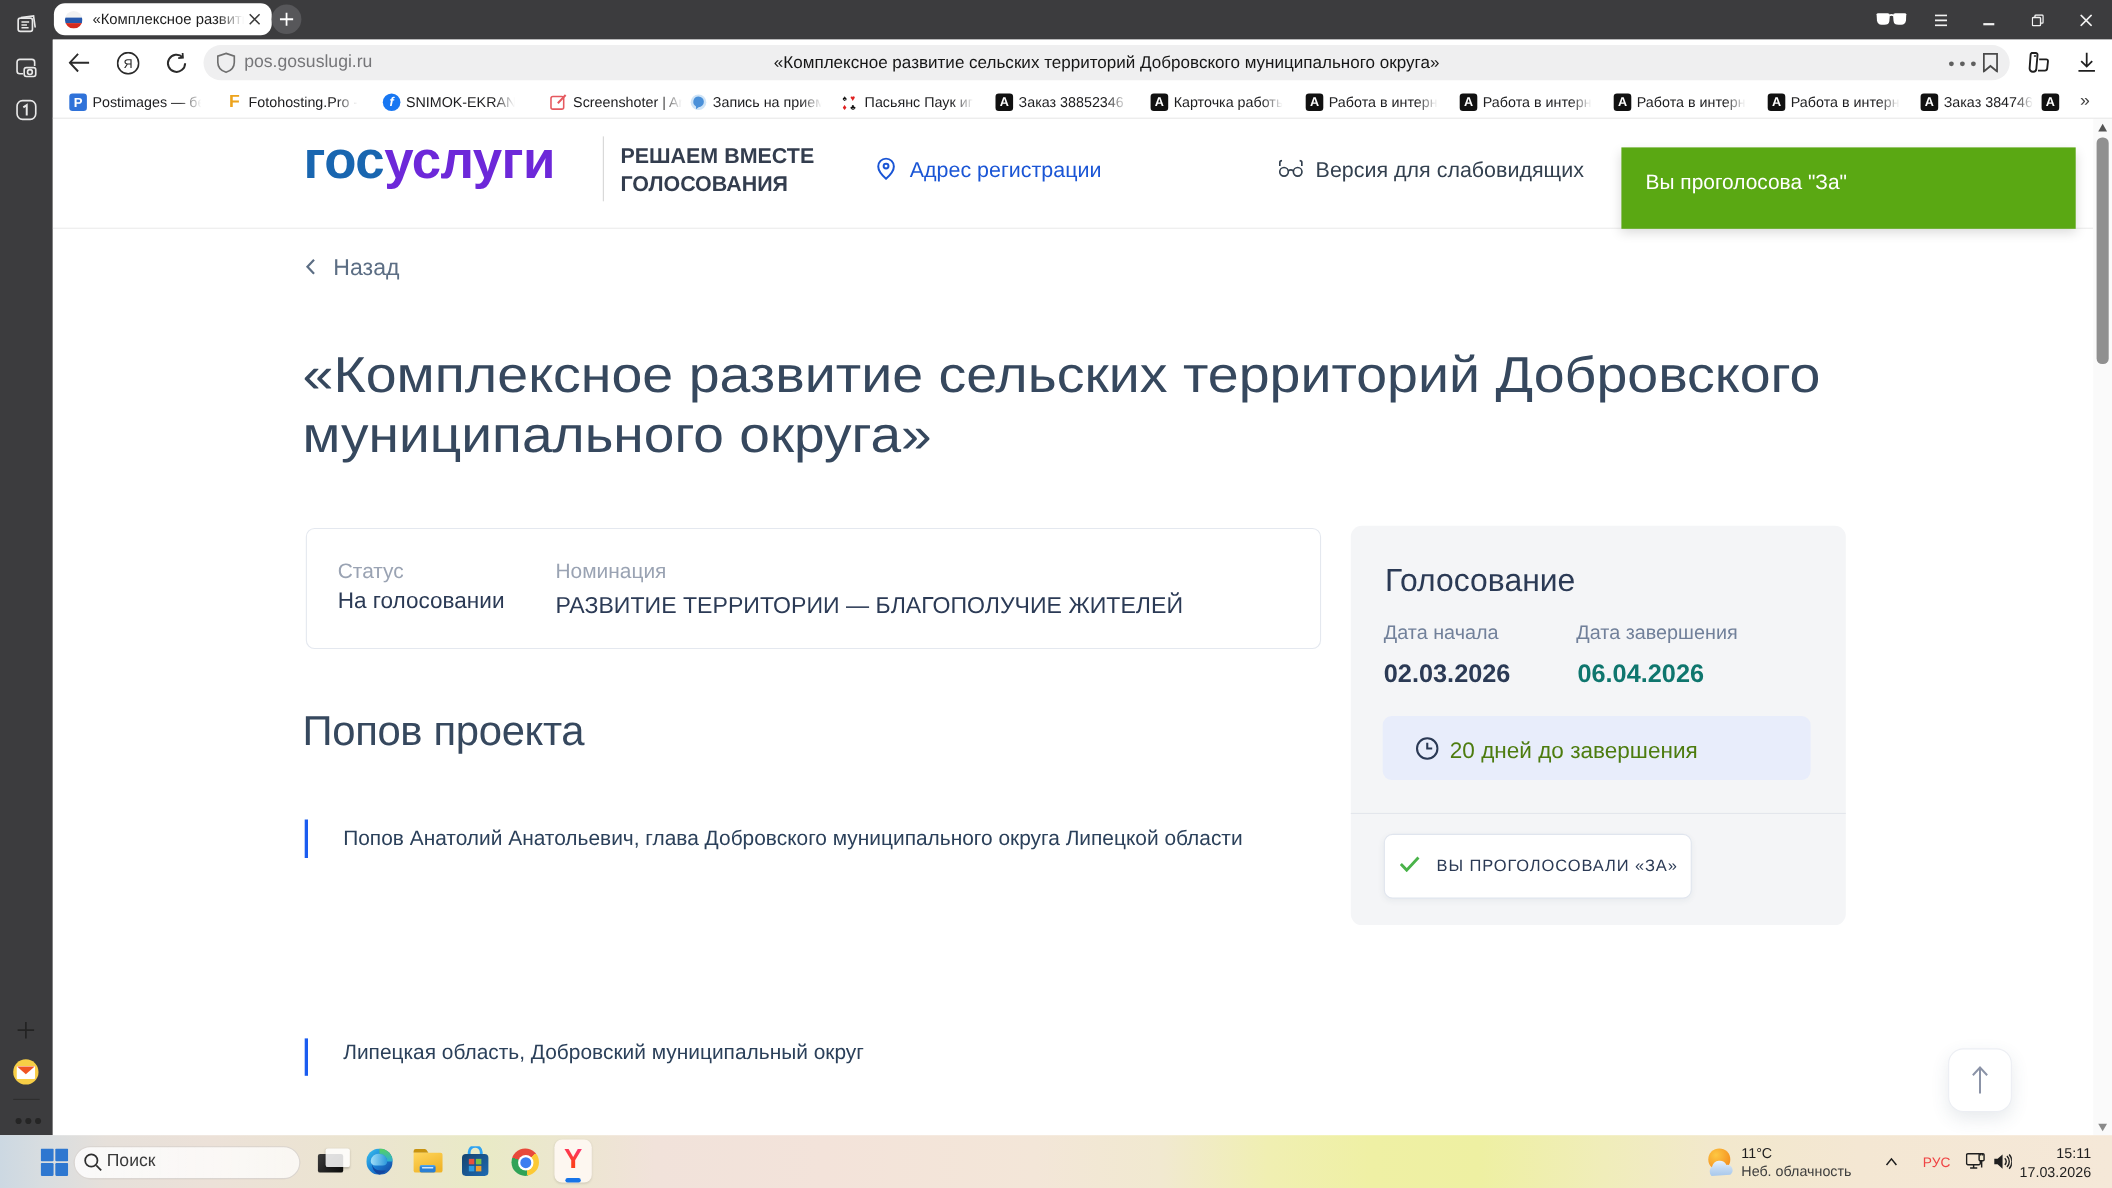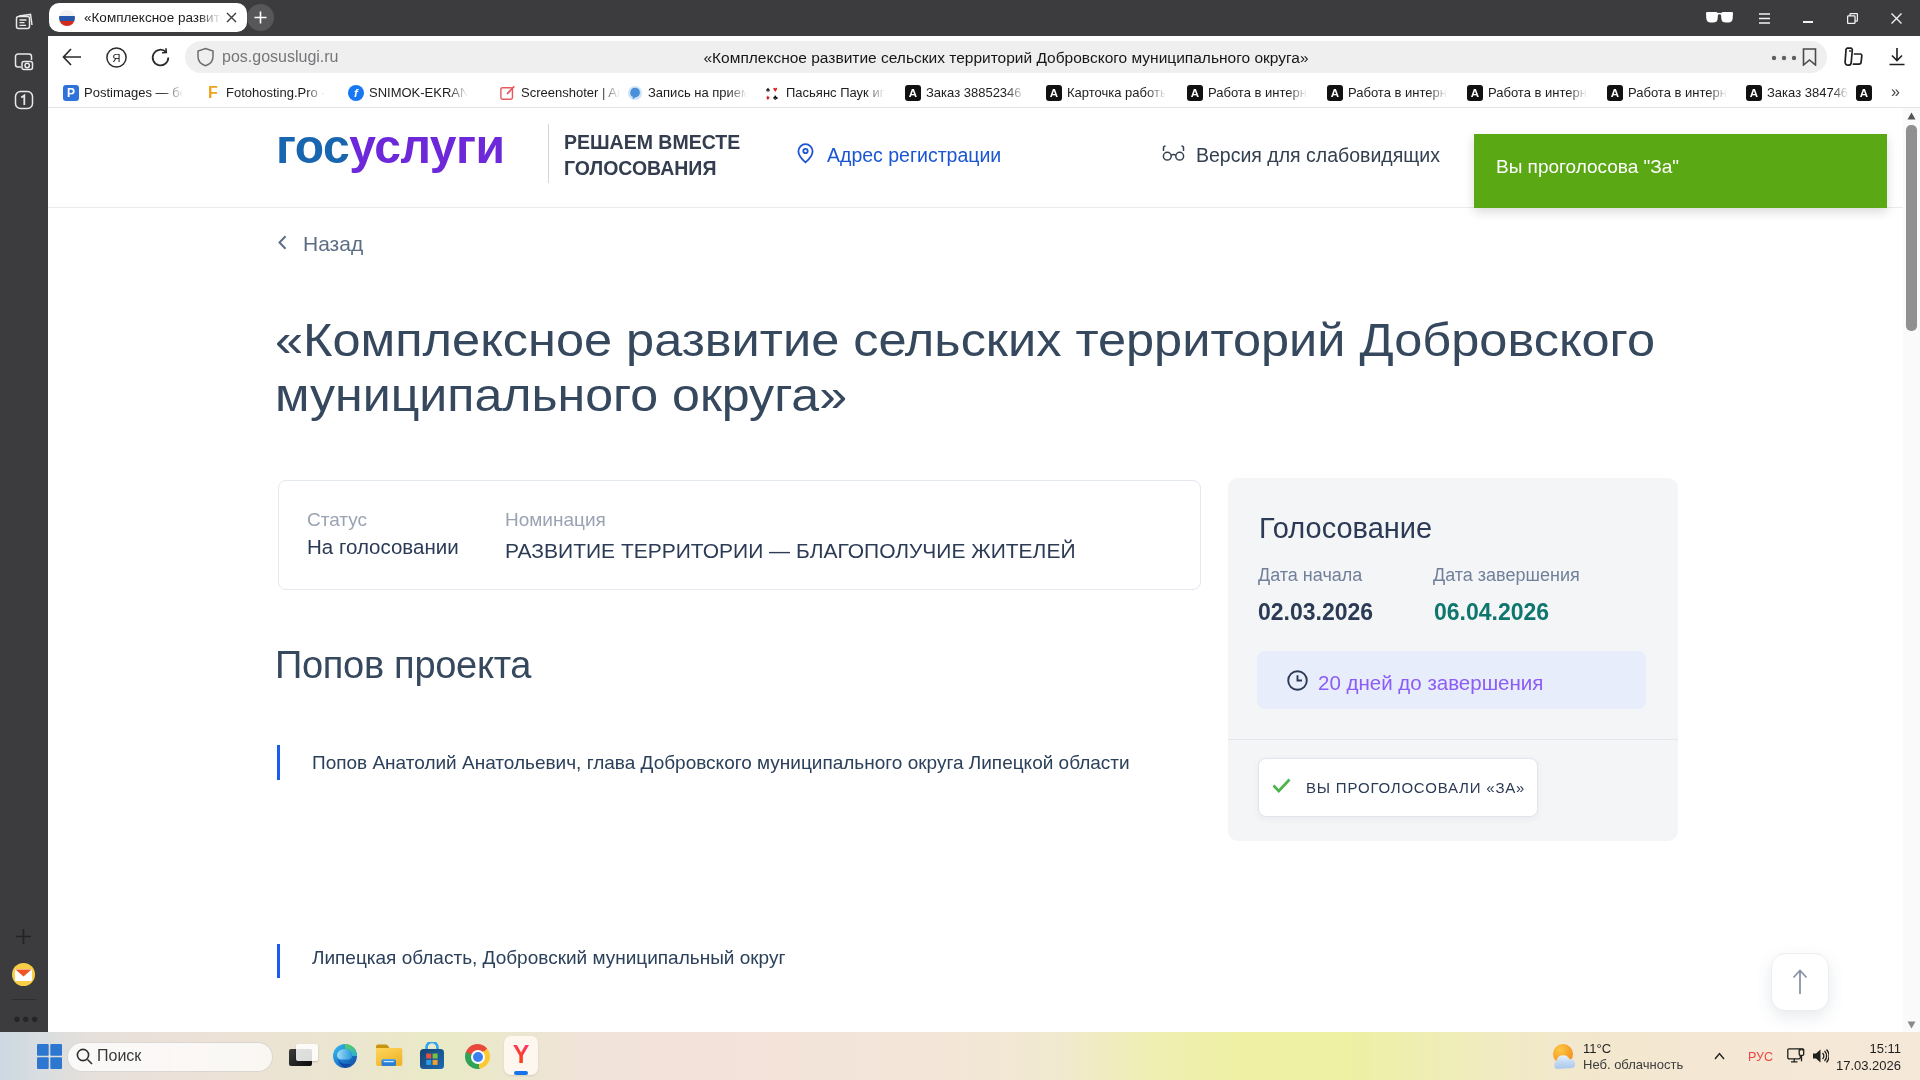--- a/index.html
+++ b/index.html
@@ -234,21 +234,21 @@
   <div class="abs" style="left:1211px;top:404px;font-size:29px;color:#2b3a55;">Голосование</div>
   <div class="abs" style="left:1210px;top:457px;font-size:18px;color:#71809a;">Дата начала</div>
   <div class="abs" style="left:1385px;top:457px;font-size:18px;color:#71809a;">Дата завершения</div>
   <div class="abs" style="left:1210px;top:491px;font-size:23px;font-weight:600;color:#2b3a55;">02.03.2026</div>
   <div class="abs" style="left:1386px;top:491px;font-size:23px;font-weight:600;color:#0f766e;">06.04.2026</div>
   <div class="abs" style="left:1209px;top:543px;width:389px;height:58px;background:#e8edfb;border-radius:8px;"></div>
   <svg class="abs" style="left:1239px;top:562px;" width="21" height="21" viewBox="0 0 21 21" fill="none" stroke="#2b3a55" stroke-width="1.9">
       <circle cx="10.5" cy="10.5" r="9.3"></circle>
       <path d="M10.5 5.2 V10.5 H15"></path>
     </svg>
-  <div class="abs" style="left:1270px;top:563px;font-size:20.5px;color:#8b5cf6;">20 дней до завершения</div>
+  <div class="abs" style="left:1270px;top:563px;font-size:20.5px;color:#4d7c0f;">20 дней до завершения</div>
   <div class="abs" style="left:1180px;top:631px;width:450px;height:1px;background:#e3e6ec;"></div>
   <div class="abs" style="left:1210px;top:650px;width:280px;height:59px;background:#fff;border:1px solid #e0e5ee;border-radius:8px;box-shadow:0 2px 6px rgba(40,60,90,0.06);"></div>
   <svg class="abs" style="left:1224px;top:670px;" width="19" height="15" viewBox="0 0 19 15" fill="none" stroke="#4ab34a" stroke-width="2.6">
       <path d="M1.5 7.5 L6.8 13 L17.5 1.5"></path>
     </svg>
   <div class="abs" style="left:1258px;top:671px;font-size:15px;letter-spacing:0.8px;color:#2b3a55;">ВЫ ПРОГОЛОСОВАЛИ «ЗА»</div>
 
   <div class="abs" style="left:227px;top:536px;font-size:38px;letter-spacing:-0.3px;color:#36485e;">Попов проекта</div>
 
   <div class="abs" style="left:229px;top:637px;width:3px;height:35px;background:#1a5cf0;"></div>

